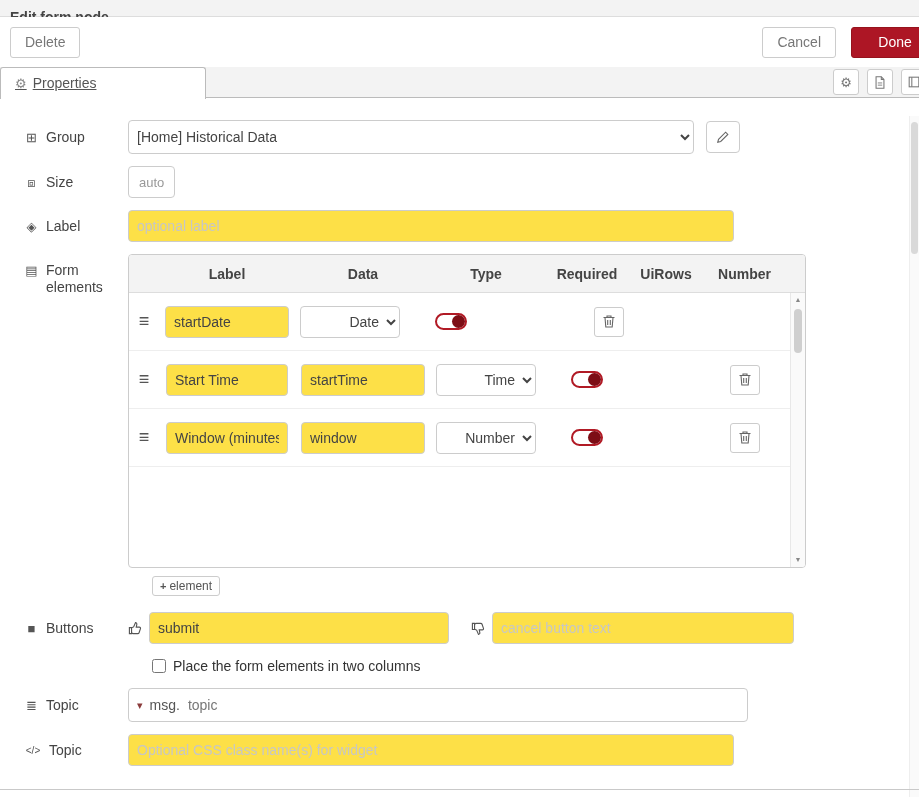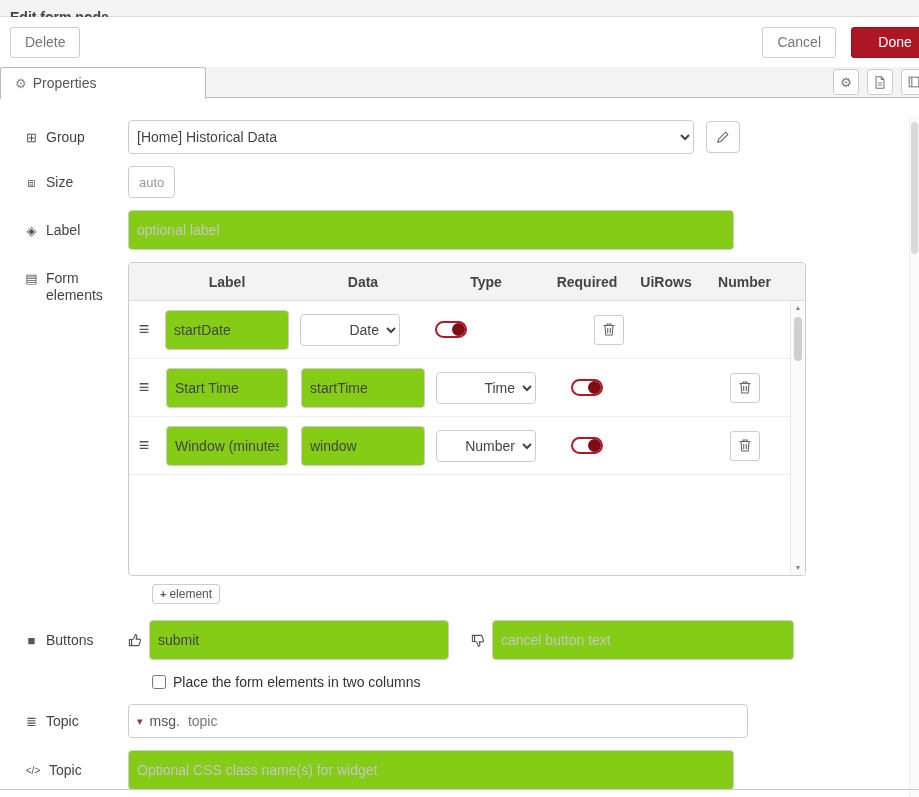--- a/index.html
+++ b/index.html
@@ -31,40 +31,40 @@
   .btn-delete { left: 10px; }
   .btn-cancel { right: 83px; }
   .btn-done { left: 851px; width: 88px; background: #AD1625; border-color: #96131d; color: #fff; padding: 0; }
 
   
   .tab-row { position: relative; height: 31px; background: #f3f3f3; border-bottom: 1px solid #bbb; }
   .tab {
     position: absolute; left: 0; top: 0; width: 206px; height: 32px;
     background: #fff; border: 1px solid #bbb; border-bottom: none;
     border-top-left-radius: 3px; border-top-right-radius: 3px;
-    padding: 7px 0 0 14px; color: #555; z-index: 2; cursor: pointer;
+    padding: 7px 0 0 14px; color: #555; z-index: 2; cursor: pointer; text-decoration: underline;
   }
   .tab .gear { color: #888; margin-right: 6px; font-size: 13px; }
   .tab-buttons { position: absolute; left: 833px; top: 2px; display: flex; gap: 8px; }
   .icon-btn {
     width: 26px; height: 26px; border: 1px solid #ccc; border-radius: 3px;
     background: #fff; color: #777; display: flex; align-items: center; justify-content: center;
     cursor: pointer; font-size: 13px;
   }
 
   
   .form-body { padding: 22px 0 0 24px; position: relative; }
   .frow { display: flex; align-items: center; margin-bottom: 12px; }
   .flabel { width: 104px; flex: 0 0 104px; display: flex; align-items: flex-start; gap: 7px; color: #444; line-height: 17px; }
   .flabel .licon { color: #555; font-size: 13px; width: 15px; text-align: center; flex: 0 0 15px; }
   .flabel .licon.code { font-size: 10px; letter-spacing: 0; width: 18px; flex-basis: 18px; }
 
   input[type=text] {
-    height: 40px; border: 1px solid #ccc; border-radius: 4px;
-    padding: 0 8px; font-size: 14px; color: #444; background: #84cc16;
+    height: 32px; border: 1px solid #ccc; border-radius: 4px;
+    padding: 0 8px; font-size: 14px; color: #444; background: #fde047;
     font-family: "Liberation Sans", sans-serif; outline: none;
   }
   input[type=text]::placeholder { color: #c6c6c6; }
   select {
     height: 32px; border: 1px solid #ccc; border-radius: 4px;
     background: #fff; color: #444; font-size: 14px; padding: 0 4px;
     font-family: "Liberation Sans", sans-serif; outline: none;
   }
 
   .group-select { width: 566px; height: 34px; }

